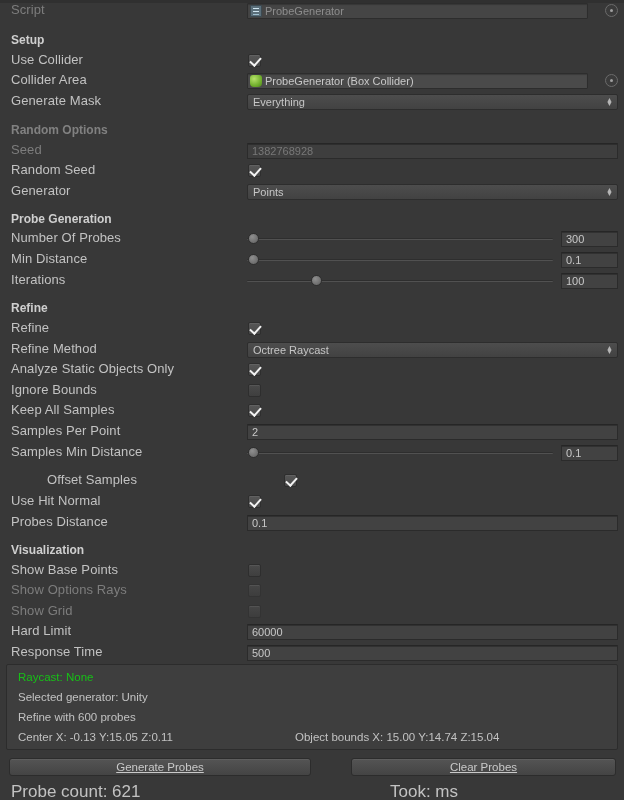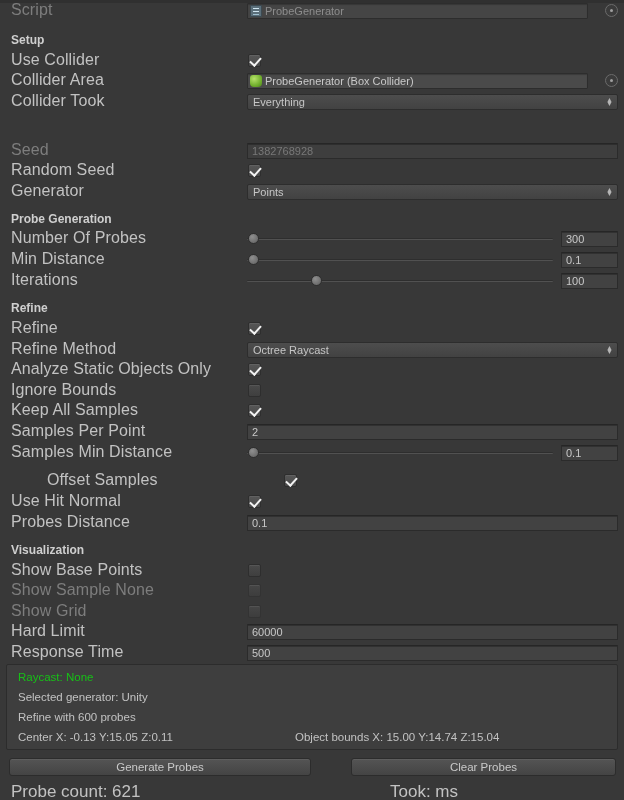--- a/index.html
+++ b/index.html
@@ -25,21 +25,21 @@
 
   
   .row {
     position: absolute;
     left: 0; width: 624px; height: 21px;
   }
   .lbl {
     position: absolute;
     left: 11px; top: 0;
     height: 21px; line-height: 20px;
-    font-size: 16px;
+    font-size: 13px;
     color: #c2c2c2;
     white-space: nowrap;
     letter-spacing: .1px;
   }
   .lbl.dim { color: #7d7d7d; }
   .hdr {
     position: absolute;
     left: 11px; top: 0;
     height: 21px; line-height: 21px;
     font-size: 12px;
@@ -210,20 +210,21 @@
     position: absolute;
     height: 18px;
     border-radius: 3px;
     background: linear-gradient(#545454, #444444);
     border: 1px solid #2c2c2c;
     box-shadow: inset 0 1px 0 rgba(255,255,255,.06);
     color: #c9c9c9;
     font-size: 11.5px;
     line-height: 17px;
     text-align: center;
+    text-decoration: underline;
   }
   .status {
     position: absolute;
     font-size: 17px;
     color: #c2c2c2;
     white-space: nowrap;
   }
 </style>
 </head>
 <body>
@@ -252,30 +253,33 @@
   <div class="row" style="top:70px;">
     <div class="lbl">Collider Area</div>
     <div class="ctl objfield" style="left:247px; width:341px;">
       <span class="ico ico-collider"></span>
       <span class="oname">ProbeGenerator (Box Collider)</span>
     </div>
     <div class="selbtn" style="left:605px; top:4px;"></div>
   </div>
 
   <div class="row" style="top:91px;">
-    <div class="lbl">Collider Took</div>
+    <div class="lbl">Generate Mask</div>
     <div class="ctl popup" style="left:247px; width:371px;">
       <span>Everything</span>
       <span class="arrows">
           <i>▲</i>
           <i>▼</i>
         </span>
     </div>
   </div>
 
+  <div class="row" style="top:120px;">
+    <div class="hdr dim">Random Options</div>
+  </div>
 
   <div class="row" style="top:140px;">
     <div class="lbl dim">Seed</div>
     <div class="ctl txtfield disabled" style="left:247px; width:371px;">1382768928</div>
   </div>
 
   <div class="row" style="top:160px;">
     <div class="lbl">Random Seed</div>
     <div class="ctl cb on" style="left:248px; top:4px;"></div>
   </div>
@@ -389,21 +393,21 @@
   <div class="row" style="top:540px;">
     <div class="hdr">Visualization</div>
   </div>
 
   <div class="row" style="top:560px;">
     <div class="lbl">Show Base Points</div>
     <div class="ctl cb off" style="left:248px; top:4px;"></div>
   </div>
 
   <div class="row" style="top:580px;">
-    <div class="lbl dim">Show Sample None</div>
+    <div class="lbl dim">Show Options Rays</div>
     <div class="ctl cb off dimmed" style="left:248px; top:4px;"></div>
   </div>
 
   <div class="row" style="top:601px;">
     <div class="lbl dim">Show Grid</div>
     <div class="ctl cb off dimmed" style="left:248px; top:4px;"></div>
   </div>
 
   <div class="row" style="top:621px;">
     <div class="lbl">Hard Limit</div>

